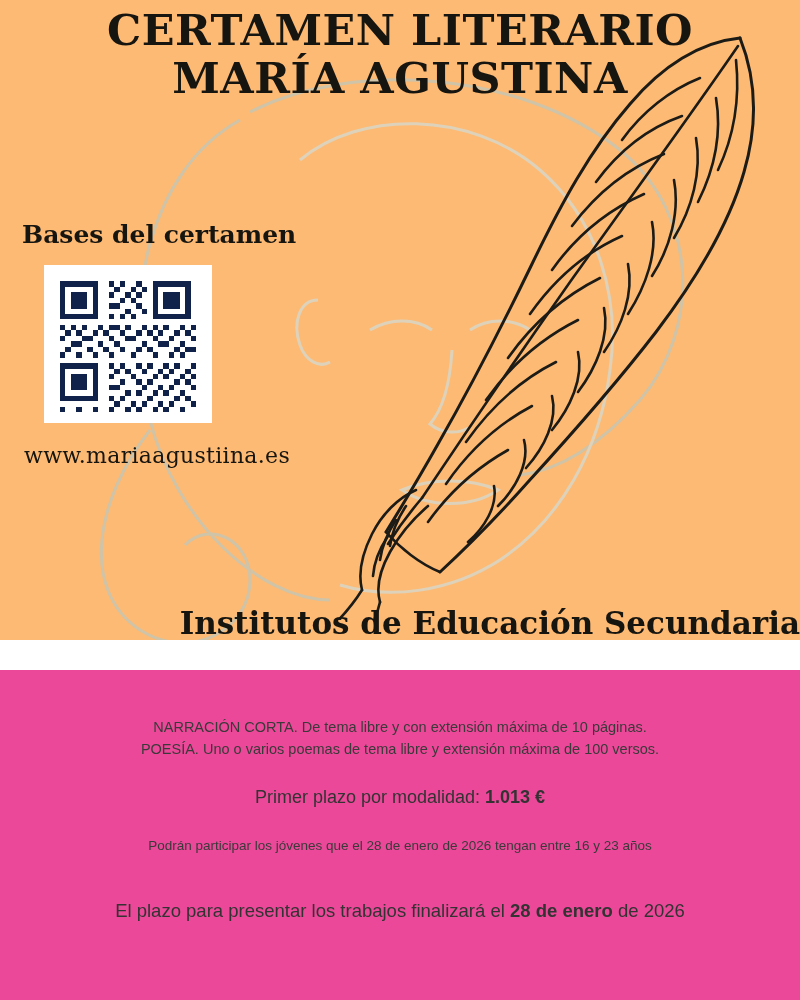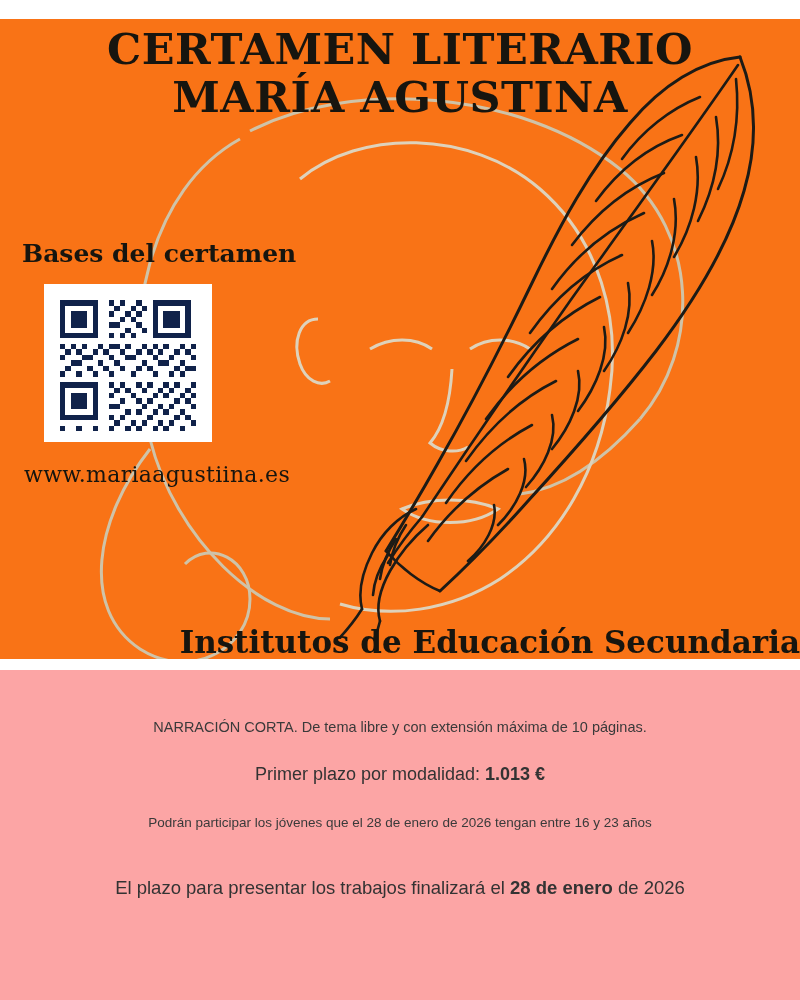--- a/index.html
+++ b/index.html
@@ -14,23 +14,22 @@
     overflow: hidden;
     position: relative;
   }
 
   #poster {
     position: absolute;
     left: 0;
     top: 0;
     width: 800px;
     height: 640px;
-    background: #f97316;
+    background: #fdba74;
     overflow: hidden;
-    margin-top: 19px;
   }
 
   
   .swirl {
     position: absolute;
     left: 0;
     top: 0;
     width: 800px;
     height: 670px;
     pointer-events: none;
@@ -126,21 +125,21 @@
     pointer-events: none;
   }
 
   
   #info {
     position: absolute;
     left: 0;
     top: 670px;
     width: 800px;
     height: 330px;
-    background: #fca5a5;
+    background: #ec4899;
     color: #2c2c2c;
   }
   .info-row {
     width: 100%;
     text-align: center;
   }
   .cat-line {
     font-size: 14.5px;
     line-height: 1.55;
     color: #3a3a3a;
@@ -403,20 +402,21 @@
 
   <div class="subtitle">
     <span>Institutos de Educación Secundaria</span>
     <span class="line2">de</span>
   </div>
 </div>
 
 <div id="info">
   <div class="info-row cats">
     <div class="cat-line">NARRACIÓN CORTA. De tema libre y con extensión máxima de 10 páginas.</div>
+    <div class="cat-line">POESÍA. Uno o varios poemas de tema libre y extensión máxima de 100 versos.</div>
   </div>
 
   <div class="info-row prize">
     <span>Primer plazo por modalidad:</span>
     <b>1.013 €</b>
   </div>
 
   <div class="info-row ages">Podrán participar los jóvenes que el 28 de enero de 2026 tengan entre 16 y 23 años</div>
 
   <div class="info-row deadline">

